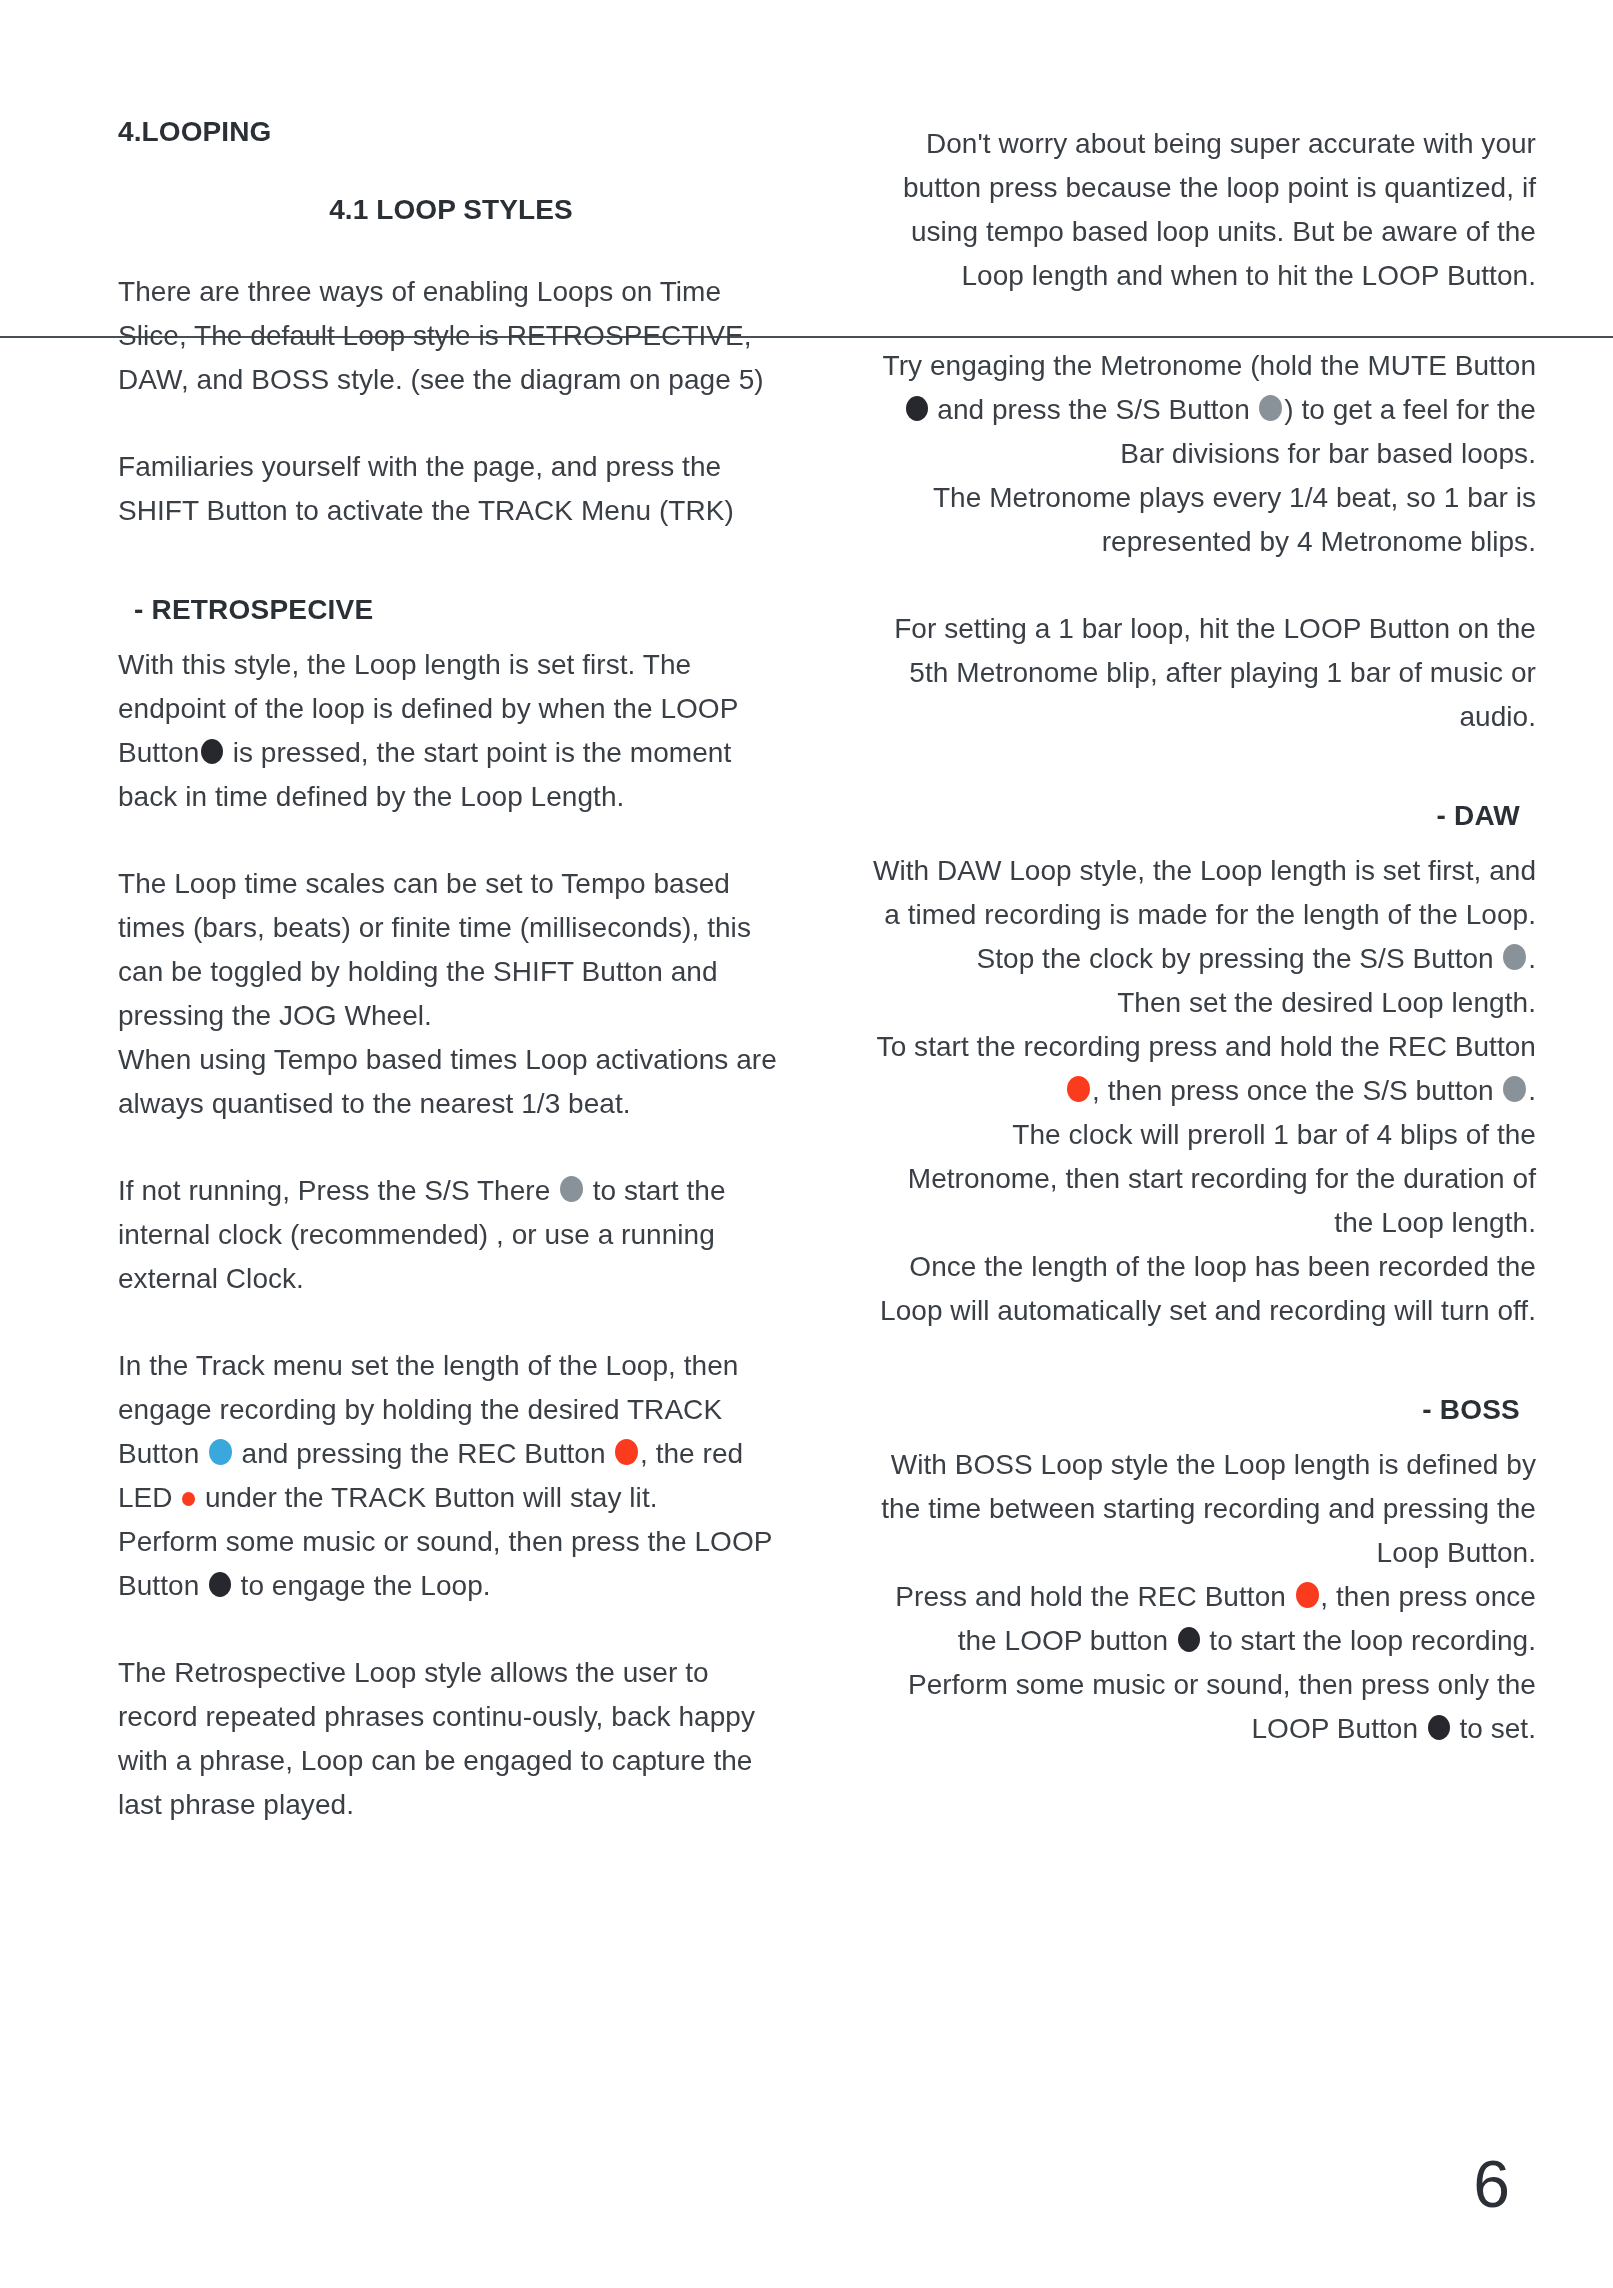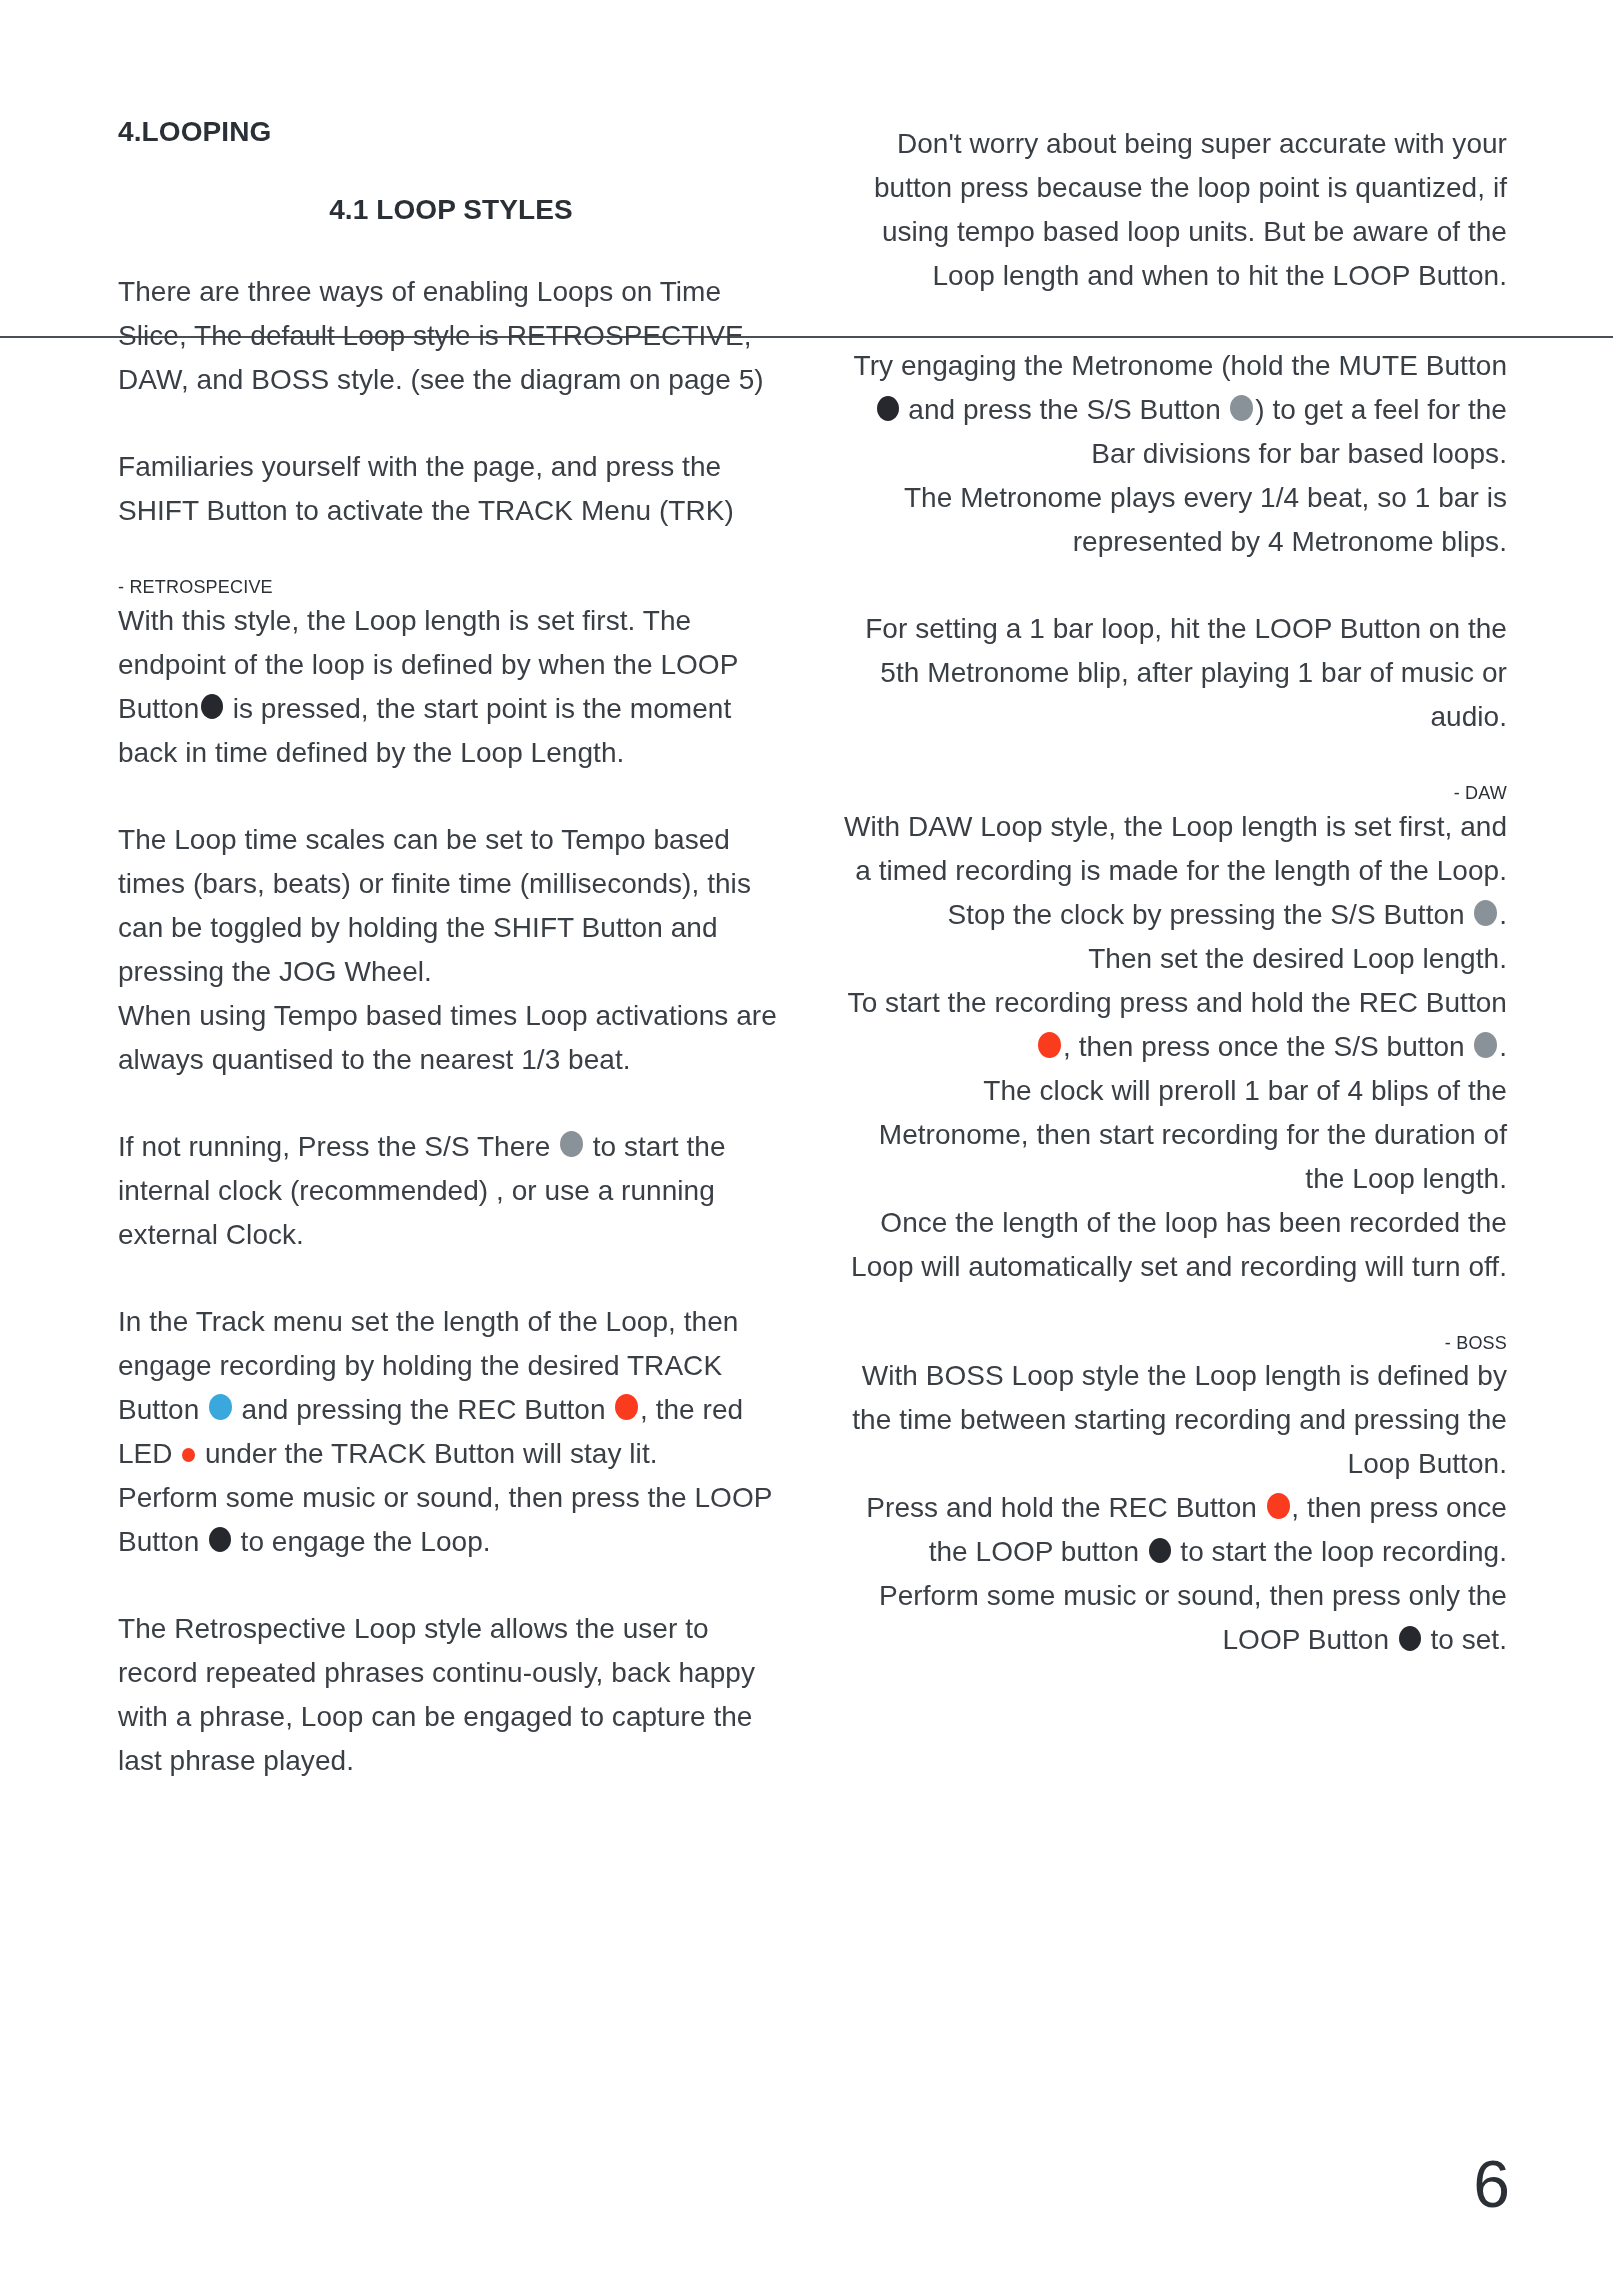--- a/index.html
+++ b/index.html
@@ -31,21 +31,21 @@
   }
   .columns {
     position: absolute;
     left: 0;
     top: 0;
     width: 1613px;
     height: 1933px;
     box-sizing: border-box;
     padding: 115px 111px 0 118px;
     display: flex;
-    gap: 57px;
+    gap: 86px;
   }
   .col {
     width: 666px;
     flex: 0 0 666px;
   }
   .col.right {
     padding-top: 7.4px;
     text-align: right;
   }
   h2.heading {
@@ -59,24 +59,24 @@
   h3.subheading {
     font-size: 28px;
     font-weight: 700;
     letter-spacing: 0.1px;
     margin: 0;
     color: #2b3036;
     line-height: 1.2;
     text-align: center;
   }
   .style-heading {
-    font-size: 18px;
-    font-weight: 400;
+    font-size: 28px;
+    font-weight: 700;
     letter-spacing: 0.2px;
-    margin: 0;
+    margin: 16px;
     color: #2b3036;
     line-height: 1.25;
   }
   p.body {
     font-size: 28px;
     font-weight: 400;
     line-height: 44px;
     margin: 0;
     color: #3a3f46;
     letter-spacing: 0.05px;

